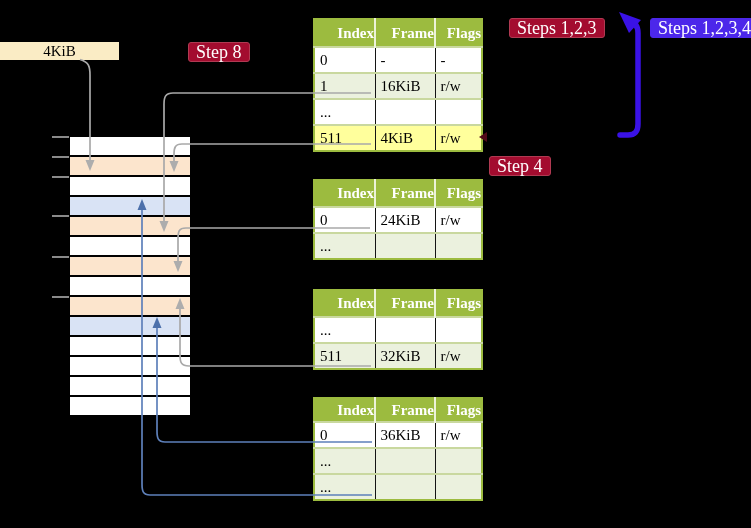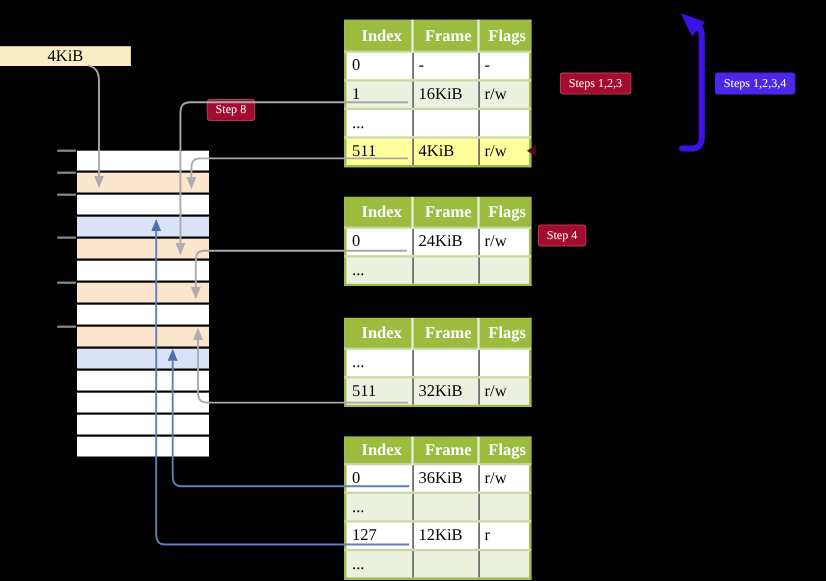--- a/index.html
+++ b/index.html
@@ -3,22 +3,22 @@
 <meta charset="utf-8">
 <style>
   html,body{margin:0;padding:0;}
   body{
     width:751px;height:528px;position:relative;overflow:hidden;
     background:#000;
     font-family:"Liberation Serif","DejaVu Serif",serif;
   }
   
   .badge{
-    position:absolute;z-index:3;color:#fff;font-size:11px;line-height:16px;
-    padding:1px 7px;border-radius:3px;white-space:nowrap;margin-top:48px;
+    position:absolute;z-index:3;color:#fff;font-size:18px;line-height:16px;
+    padding:1px 7px;border-radius:3px;white-space:nowrap;
   }
   .badge.red{background:#a30c2f;border:1px solid #b03a52;}
   .badge.blue{background:#4c27ea;border:1px solid #4c27ea;}
   #frameLabel{
     position:absolute;z-index:3;left:0;top:42px;width:119px;height:18px;
     background:#faecc5;color:#000;font-size:15px;line-height:18px;text-align:center;
   }
   
   #memStack{
     position:absolute;z-index:1;left:70px;top:137px;width:120px;height:278px;
@@ -30,21 +30,21 @@
   .mrow.blue{background:#d9e3f5;}
   .tick{position:absolute;z-index:1;left:52px;width:17px;height:2px;background:#8a8a8a;}
   
   table.ptable{
     position:absolute;z-index:2;left:313px;width:168px;
     border-collapse:collapse;table-layout:fixed;
     border:2px solid #9cbb3f;background:#fff;
     font-size:15px;color:#000;
   }
   .ptable th{
-    background:#9cbb3f;color:#fff;font-weight:bold;text-align:center;
+    background:#9cbb3f;color:#fff;font-weight:bold;text-align:right;
     padding:0 0 0 5px;font-size:15px;
   }
   .ptable th{border-right:2px solid #ecf2d8;}
   .ptable th:last-child{border-right:none;}
   .ptable td{
     padding:0 0 0 5px;border-right:1px solid #141414;border-top:2px solid #c9d89f;
     height:24px;overflow:hidden;white-space:nowrap;
   }
   .ptable td:last-child{border-right:none;}
   .t1 th{height:26px;} .t2 th,.t3 th{height:25px;} .t4 th{height:22px;}
@@ -196,25 +196,20 @@
     <tr class="w">
       <td>0</td>
       <td>36KiB</td>
       <td>r/w</td>
     </tr>
     <tr class="g">
       <td>...</td>
       <td></td>
       <td></td>
     </tr>
-    <tr class="w">
-      <td>127</td>
-      <td>12KiB</td>
-      <td>r</td>
-    </tr>
     <tr class="g">
       <td>...</td>
       <td></td>
       <td></td>
     </tr>
   </tbody>
 </table>
 
 <svg id="overlay" width="751" height="528" viewBox="0 0 751 528">
 

